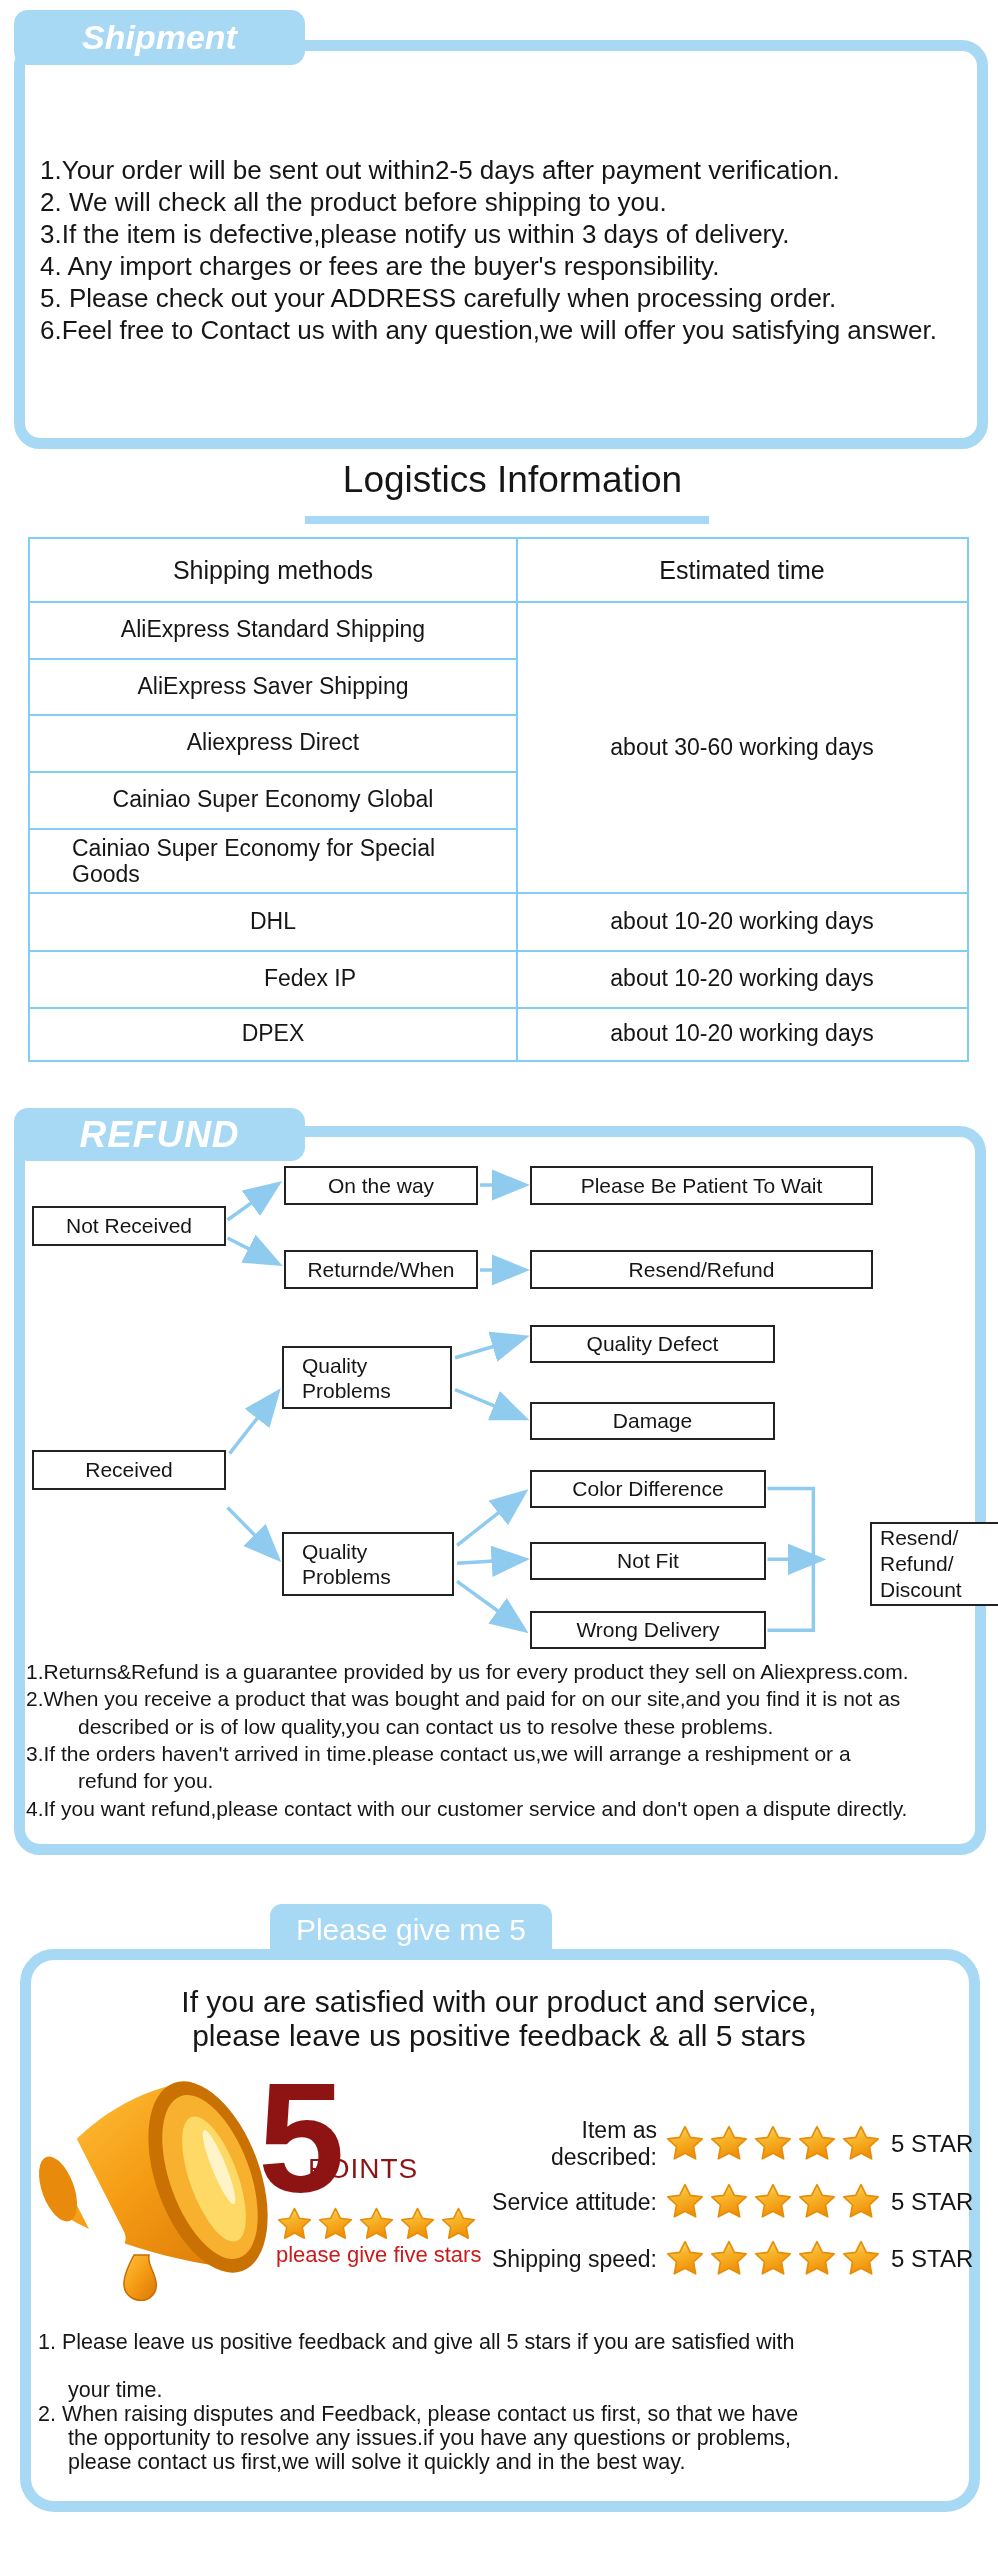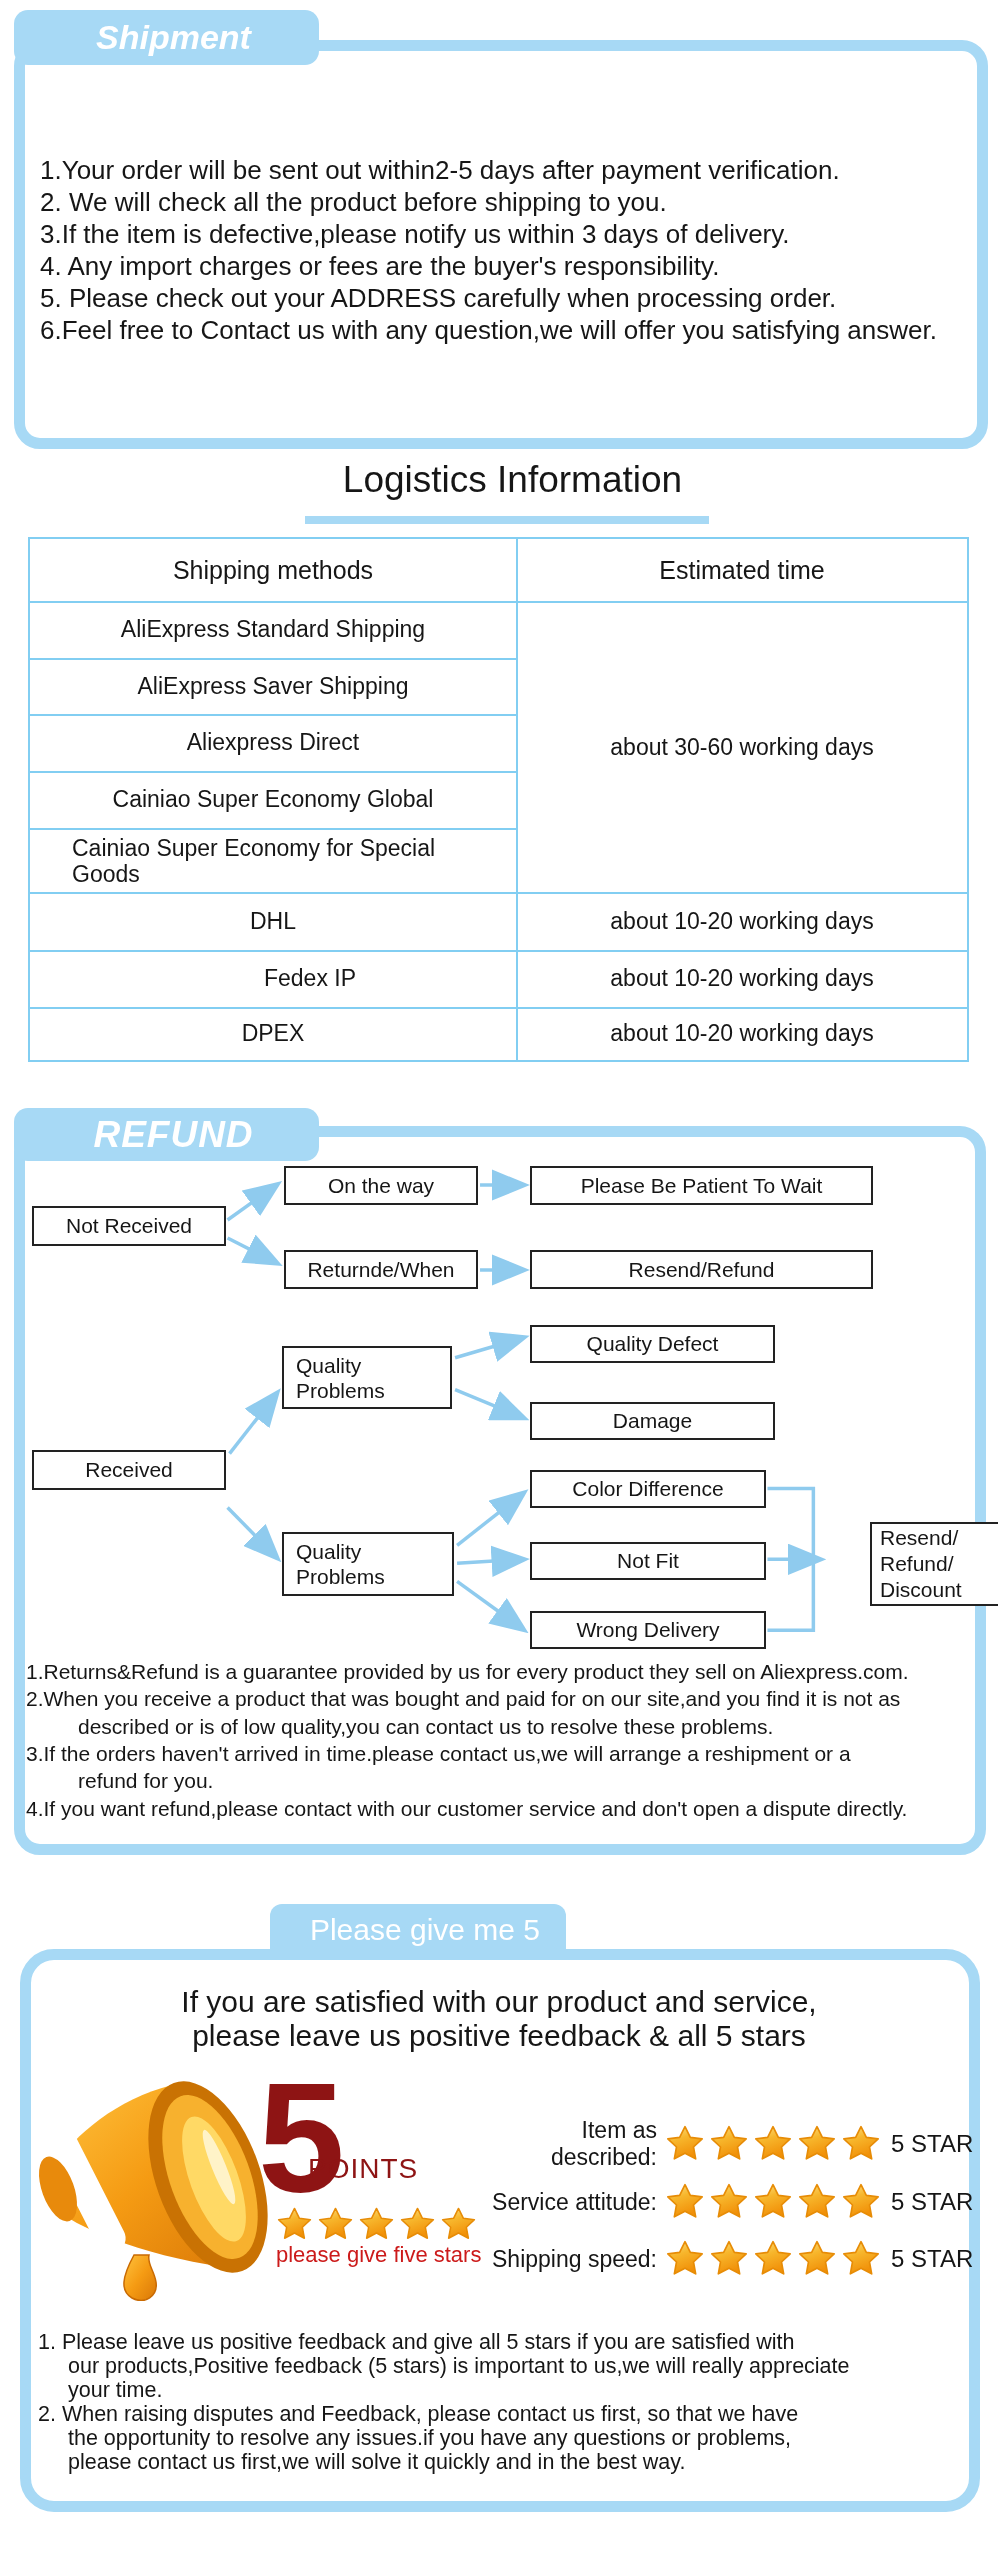--- a/index.html
+++ b/index.html
@@ -10,21 +10,21 @@
     --darkred:#8e1414;
     --red:#cc1a1a;
   }
   html,body{margin:0;padding:0;background:#fff;}
   .page{position:relative;width:998px;height:2576px;background:#fff;overflow:hidden;
         font-family:"Liberation Sans",sans-serif;color:var(--ink);}
   .panel{position:absolute;background:#fff;border:11px solid var(--blue);box-sizing:border-box;}
   .panel1{left:14px;top:40px;width:974px;height:409px;border-radius:26px;}
   .panel2{left:14px;top:1126px;width:972px;height:729px;border-radius:26px;}
   .panel3{left:20px;top:1949px;width:960px;height:563px;border-radius:34px;}
-  .tab{position:absolute;background:var(--blue);color:#fff;text-align:center;padding-left:14px;}
+  .tab{position:absolute;background:var(--blue);color:#fff;text-align:center;}
   .tab1{left:14px;top:10px;width:291px;height:55px;border-radius:14px;
         font-size:34px;font-weight:bold;font-style:italic;line-height:55px;}
   .tab2{left:14px;top:1108px;width:291px;height:53px;border-radius:14px;
         font-size:37px;font-weight:bold;font-style:italic;line-height:53px;letter-spacing:1px;}
   .tab3{left:270px;top:1904px;width:282px;height:50px;border-radius:12px 12px 0 0;
         font-size:30px;line-height:52px;}
   .sline{position:absolute;left:40px;font-size:26px;line-height:32px;white-space:nowrap;}
   .lg-title{position:absolute;left:30px;top:459px;width:965px;text-align:center;font-size:37px;}
   .lg-bar{position:absolute;left:305px;top:516px;width:404px;height:8px;background:var(--blue);}
   .tbl{position:absolute;left:28px;top:537px;width:941px;height:525px;
@@ -32,21 +32,21 @@
   .vline{position:absolute;left:486px;top:0;width:2px;height:100%;background:var(--tborder);}
   .hline{position:absolute;left:0;width:100%;height:2px;background:var(--tborder);}
   .hhalf{position:absolute;left:0;width:488px;height:2px;background:var(--tborder);}
   .cell{position:absolute;display:flex;align-items:center;justify-content:center;
         font-size:23px;text-align:center;box-sizing:border-box;}
   .cell.hdr{font-size:25px;}
   .cell.leftal{justify-content:flex-start;text-align:left;padding-left:42px;}
   .fb{position:absolute;border:2px solid #222;background:#fff;box-sizing:border-box;
       display:flex;align-items:center;justify-content:center;font-size:21px;text-align:center;}
   .fb.ml{flex-direction:column;align-items:flex-start;justify-content:center;
-         padding-left:12px;line-height:25px;}
+         padding-left:18px;line-height:25px;}
   .fb.rrd{flex-direction:column;align-items:flex-start;justify-content:center;
           padding-left:8px;line-height:26px;margin-left:44px;}
   .arrows{position:absolute;left:0;top:1098px;pointer-events:none;}
   .note{position:absolute;font-size:21px;white-space:nowrap;}
   .bnote{position:absolute;font-size:21.5px;white-space:nowrap;}
   .fh{position:absolute;left:0;width:998px;text-align:center;font-size:30px;}
   .big5{position:absolute;left:258px;top:2059px;font-size:156px;line-height:1;
         font-weight:bold;color:var(--darkred);}
   .pts{position:absolute;left:308px;top:2153px;font-size:28px;color:var(--darkred);letter-spacing:1px;}
   .fivestars-left{position:absolute;left:276px;top:2206px;display:flex;gap:4px;}
@@ -289,20 +289,19 @@
           <use href="#star-sym"></use>
         </svg>
       <svg class="star" viewBox="0 0 40 40" width="40" height="40">
           <use href="#star-sym"></use>
         </svg>
     </div>
     <div class="val">5 STAR</div>
   </div>
 
   <div class="bnote" style="left:38px;top:2330px">1. Please leave us positive feedback and give all 5 stars if you are satisfied with</div>
-  <div class="bnote" style="left:68px;top:2354px">our products,Positive feedback (5 stars) is important to us,we will really appreciate</div>
   <div class="bnote" style="left:68px;top:2378px">your time.</div>
   <div class="bnote" style="left:38px;top:2402px">2. When raising disputes and Feedback, please contact us first, so that we have</div>
   <div class="bnote" style="left:68px;top:2426px">the opportunity to resolve any issues.if you have any questions or problems,</div>
   <div class="bnote" style="left:68px;top:2450px">please contact us first,we will solve it quickly and in the best way.</div>
 
 </div>
 
 
 </body></html>

